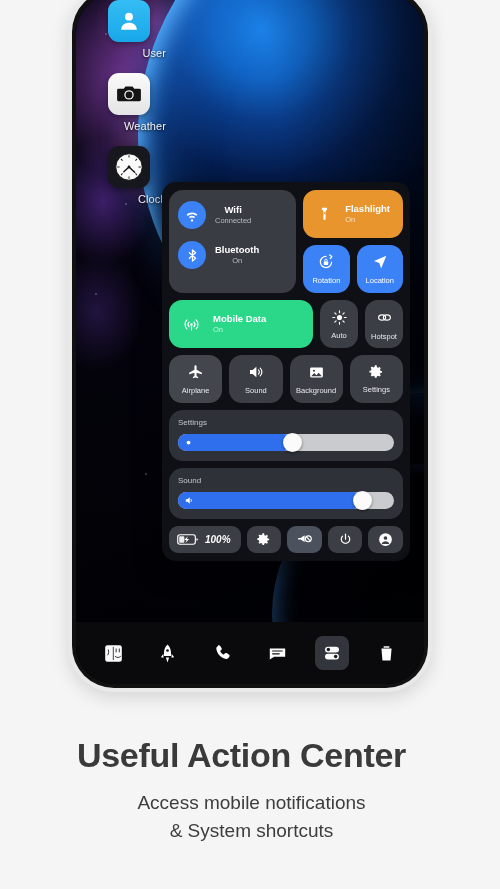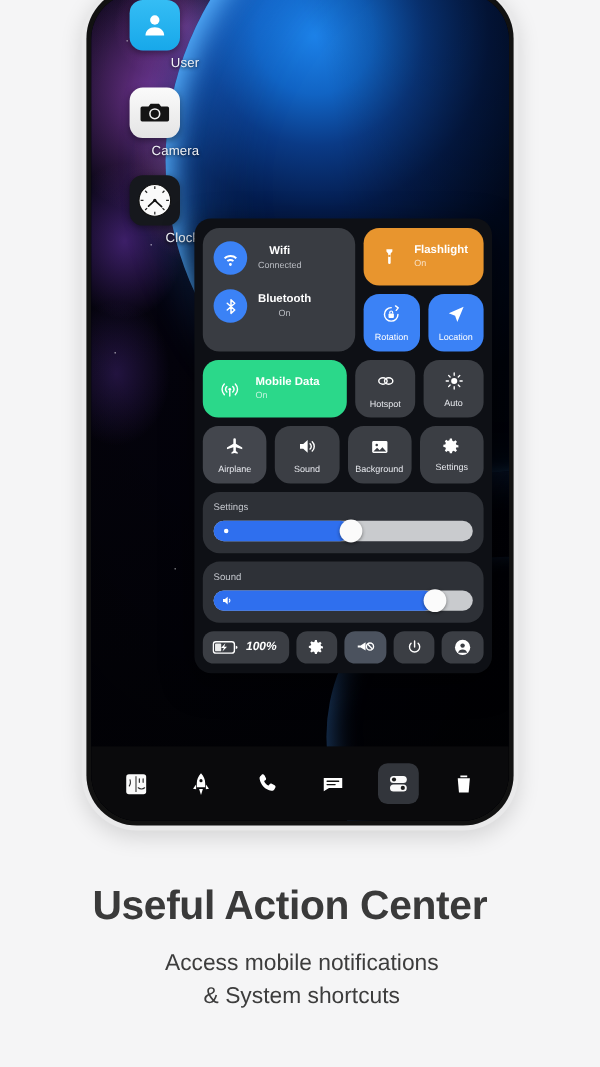--- a/index.html
+++ b/index.html
@@ -245,21 +245,21 @@
 
 
           <div class="app">
             <div class="app-icon ic-camera">
               <svg width="28" height="28" viewBox="0 0 32 32" fill="#141414">
                 <path d="M4 10h6l2-2.6h8L22 10h6a1.6 1.6 0 0 1 1.6 1.6v11A1.6 1.6 0 0 1 28 24.2H4a1.6 1.6 0 0 1-1.6-1.6v-11A1.6 1.6 0 0 1 4 10z"></path>
                 <circle cx="16" cy="17" r="5.4" fill="#f0f0f0"></circle>
                 <circle cx="16" cy="17" r="3.9" fill="#141414"></circle>
               </svg>
             </div>
-            <div class="app-label">Camera</div>
+            <div class="app-label">Weather</div>
           </div>
 
           <div class="app">
             <div class="app-icon ic-clock">
               <svg width="34" height="34" viewBox="0 0 36 36">
                 <circle cx="18" cy="18" r="14" fill="#fafafa" stroke="#111" stroke-width="1"></circle>
                 <g stroke="#222" stroke-width="1.1">
                   <line x1="18" y1="5.5" x2="18" y2="8"></line>
                     <line x1="18" y1="28" x2="18" y2="30.5"></line>
                   <line x1="5.5" y1="18" x2="8" y2="18"></line>
@@ -343,53 +343,53 @@
                       <path d="M20.5 3.5L4 10.8l7 2.6 2.5 7.1z"></path>
                     </svg>
                   </div>
                   <span class="ts-label">Location</span>
                 </div>
               </div>
             </div>
           </div>
 
           <div class="cc-row">
-            <div class="tile-wide" style="background:#2bd88a;width:120px">
+            <div class="tile-wide" style="background:#2bd88a;width:144px">
               <div>
                 <svg width="19" height="19" viewBox="0 0 24 24" fill="none" stroke="#fff" stroke-width="1.5" stroke-linecap="round">
                   <path d="M6.2 6.2a8 8 0 0 0 0 11.3M17.8 6.2a8 8 0 0 1 0 11.3"></path>
                   <path d="M8.9 9a4.2 4.2 0 0 0 0 5.8M15.1 9a4.2 4.2 0 0 1 0 5.8"></path>
                   <circle cx="12" cy="11.9" r="1.5" fill="#fff" stroke="none"></circle>
                   <path d="M12 13.4V19"></path>
                 </svg>
               </div>
               <div class="tw-text">
                 <span class="tw-title">Mobile Data</span>
                 <span class="tw-sub">On</span>
               </div>
             </div>
 
             <div class="tile-sq tile-dark">
               <div>
+                <svg width="17" height="17" viewBox="0 0 24 24" fill="none" stroke="#fff" stroke-width="1.6" stroke-linecap="round">
+                  <circle cx="12" cy="12" r="3.6" fill="#fff" stroke="none"></circle>
+                  <path d="M12 2.6v2.6M12 18.8v2.6M2.6 12h2.6M18.8 12h2.6M5.4 5.4l1.8 1.8M16.8 16.8l1.8 1.8M18.6 5.4l-1.8 1.8M7.2 16.8l-1.8 1.8"></path>
+                </svg>
+              </div>
+              <span class="ts-label">Auto</span>
+            </div>
+
+            <div class="tile-sq tile-dark">
+              <div>
                 <svg width="19" height="19" viewBox="0 0 24 24" fill="none" stroke="#fff" stroke-width="1.5">
                   <ellipse cx="9" cy="12" rx="4.4" ry="3.4"></ellipse>
                   <ellipse cx="15" cy="12" rx="4.4" ry="3.4"></ellipse>
                 </svg>
               </div>
               <span class="ts-label">Hotspot</span>
-            </div>
-
-            <div class="tile-sq tile-dark">
-              <div>
-                <svg width="17" height="17" viewBox="0 0 24 24" fill="none" stroke="#fff" stroke-width="1.6" stroke-linecap="round">
-                  <circle cx="12" cy="12" r="3.6" fill="#fff" stroke="none"></circle>
-                  <path d="M12 2.6v2.6M12 18.8v2.6M2.6 12h2.6M18.8 12h2.6M5.4 5.4l1.8 1.8M16.8 16.8l1.8 1.8M18.6 5.4l-1.8 1.8M7.2 16.8l-1.8 1.8"></path>
-                </svg>
-              </div>
-              <span class="ts-label">Auto</span>
             </div>
           </div>
 
           <div class="cc-row">
             <div class="tile-sq tile-dark-2">
               <div>
                 <svg width="17" height="17" viewBox="0 0 24 24" fill="#fff">
                   <path d="M21 14.5v-2l-7.5-4.3V3.3a1.5 1.5 0 0 0-3 0v4.9L3 12.5v2l7.5-2.2v4.5l-2.2 1.6v1.6l3.7-1 3.7 1v-1.6l-2.2-1.6v-4.5z"></path>
                 </svg>
               </div>

